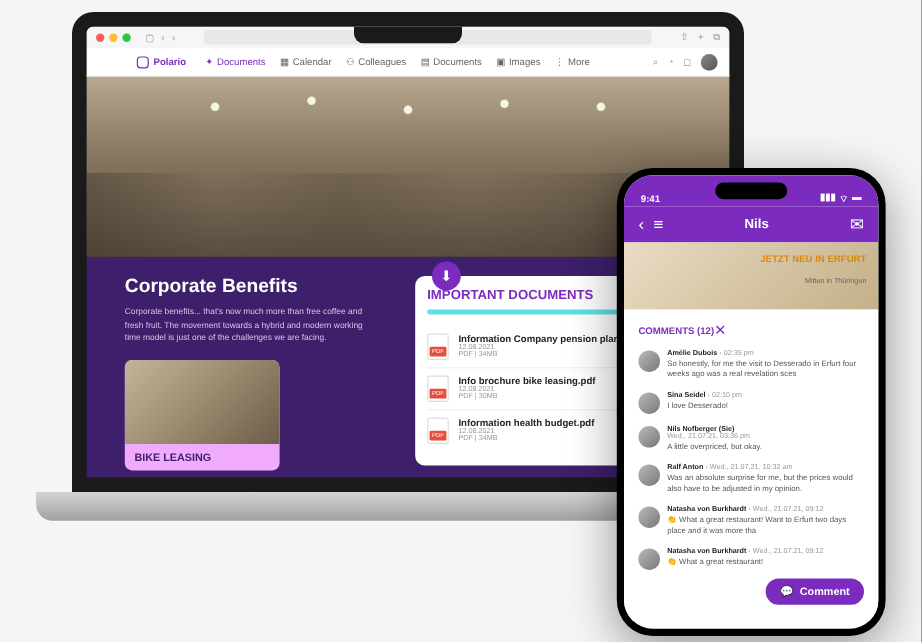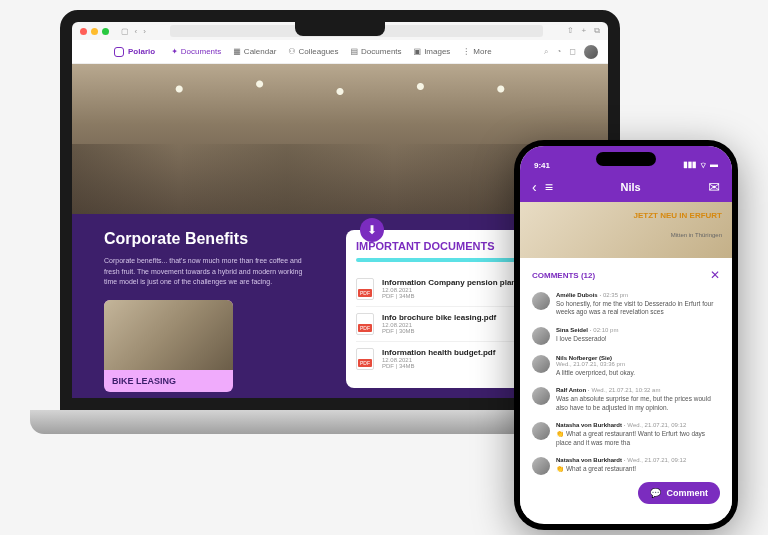--- a/index.html
+++ b/index.html
@@ -63,21 +63,21 @@
 .phone-status .st-right { margin-left: auto; display: flex; gap: 3px; }
 .phone-header { height: 30px; background: #7b2cbf; display: flex; align-items: center; padding: 0 12px; color: #fff; }
 .phone-header .ph-title { flex: 1; text-align: center; font-size: 11px; font-weight: 600; }
 .ph-icon { font-size: 14px; }
 
 .ph-preview { height: 56px; background: linear-gradient(135deg, #e8dcc4, #c4b088); position: relative; padding: 8px 10px; }
 .ph-preview-title { position: absolute; right: 10px; top: 10px; font-size: 8px; font-weight: 700; color: #d68910; text-align: right; line-height: 1.1; }
 .ph-preview-sub { position: absolute; right: 10px; top: 30px; font-size: 6px; color: #666; }
 
 .comments-panel { background: #fff; padding: 10px 12px; height: 260px; position: relative; }
-.comments-hdr { display: flex; justify-content: space-between; align-items: center; margin-bottom: 10px; }
+.comments-hdr { display: flex; justify-content: flex-start; align-items: center; margin-bottom: 10px; }
 .comments-title { font-size: 8px; font-weight: 700; color: #7b2cbf; }
 .close-x { color: #7b2cbf; font-size: 12px; cursor: pointer; }
 .comment { display: flex; gap: 6px; margin-bottom: 10px; }
 .c-avatar { width: 18px; height: 18px; border-radius: 50%; background: linear-gradient(135deg, #bbb, #777); flex-shrink: 0; }
 .c-body { flex: 1; min-width: 0; }
 .c-meta { font-size: 6px; margin-bottom: 2px; }
 .c-name { font-weight: 700; color: #222; }
 .c-time { color: #999; }
 .c-text { font-size: 6.5px; color: #555; line-height: 1.3; }
 .comment-btn { position: absolute; bottom: 14px; right: 12px; background: #7b2cbf; color: #fff; border-radius: 16px; padding: 6px 12px; font-size: 9px; font-weight: 600; display: flex; align-items: center; gap: 5px; cursor: pointer; }

